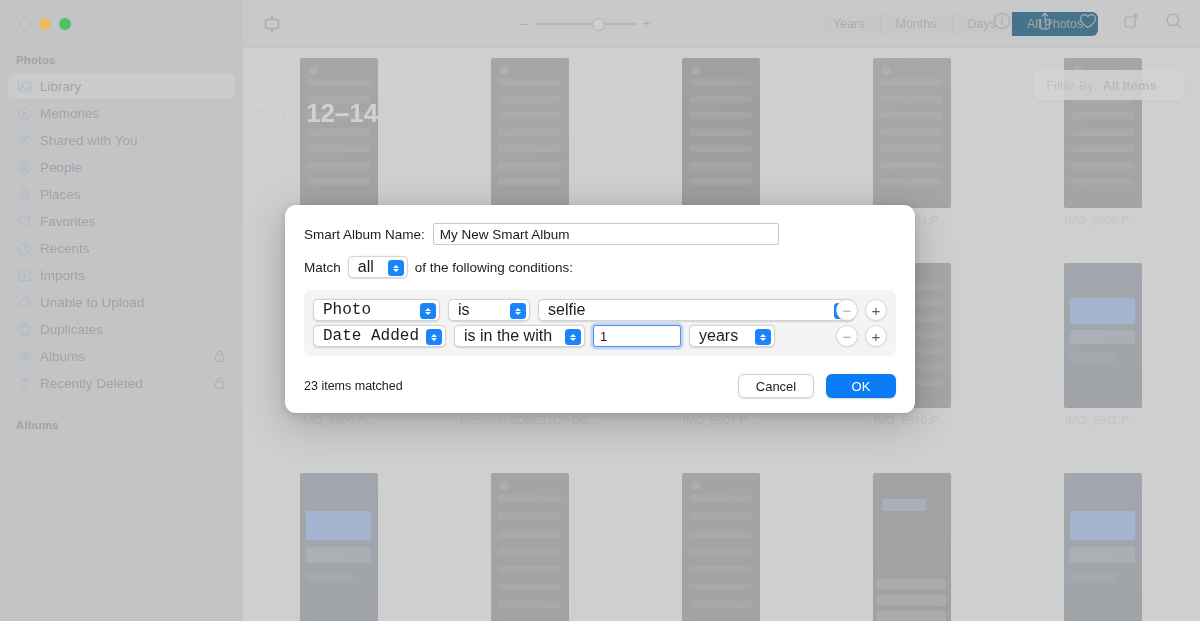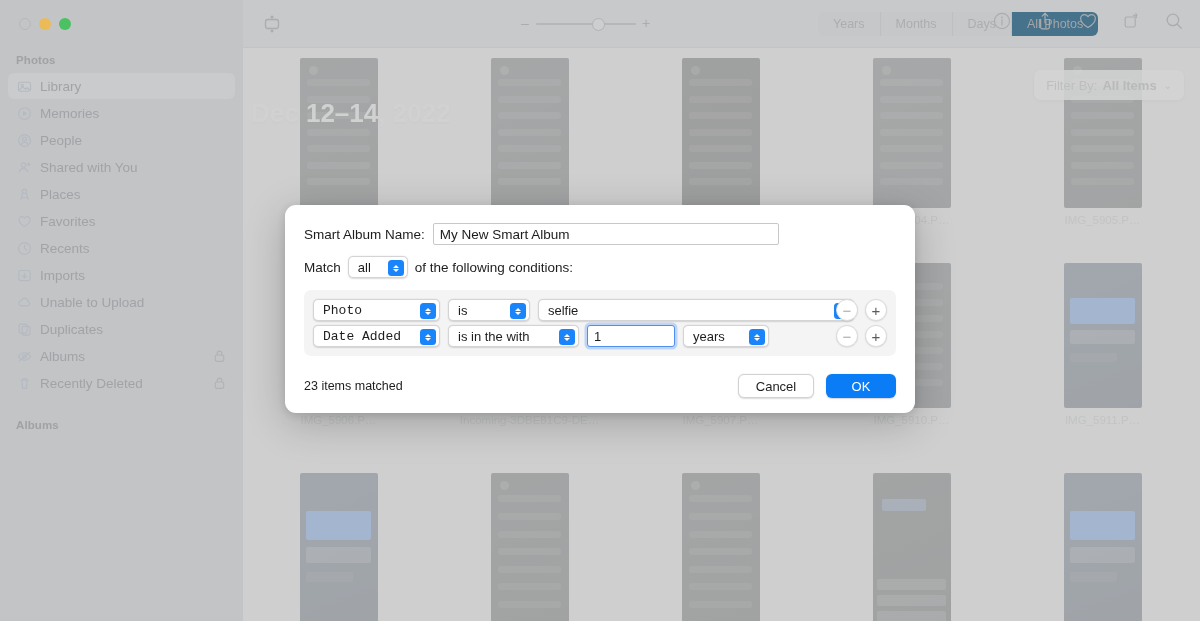--- a/index.html
+++ b/index.html
@@ -220,21 +220,21 @@
   }
   .select {
     position: relative;
     display: inline-flex; align-items: center;
     height: 22px;
     background: #fff;
     border: .5px solid #d4d4d4;
     border-radius: 5px;
     box-shadow: 0 .5px 1.5px rgba(0,0,0,.14);
     padding: 0 26px 0 9px;
-    font-size: 13px; color: #1d1d1f;
+    font-size: 16px; color: #1d1d1f;
     white-space: nowrap;
   }
   .select .stepper {
     position: absolute; right: 3px; top: 3px;
     width: 16px; height: 16px;
     border-radius: 3.5px;
     background: #1a85fb;
     display: flex; flex-direction: column;
     align-items: center; justify-content: center;
     gap: 1px;
@@ -522,36 +522,36 @@
             <svg viewBox="0 0 16 16" fill="none" stroke="currentColor" stroke-width="1.2">
               <circle cx="8" cy="8" r="6.2"></circle>
               <path d="M6.4 5.4 L11 8 L6.4 10.6 Z" fill="currentColor" stroke="none"></path>
             </svg>
           </span>
           <span>Memories</span>
         </div>
         <div class="side-item">
           <span class="side-ico">
             <svg viewBox="0 0 16 16" fill="none" stroke="currentColor" stroke-width="1.2">
+              <circle cx="7" cy="5.4" r="2.4"></circle>
+              <path d="M2.4 13 a4.7 4.7 0 0 1 9.2 0"></path>
+              <circle cx="12.6" cy="4.6" r="1.6" fill="currentColor" stroke="none"></circle>
+            </svg>
+          </span>
+          <span>Shared with You</span>
+        </div>
+        <div class="side-item">
+          <span class="side-ico">
+            <svg viewBox="0 0 16 16" fill="none" stroke="currentColor" stroke-width="1.2">
               <circle cx="8" cy="8" r="6.3"></circle>
               <circle cx="8" cy="6.3" r="2.1"></circle>
               <path d="M4.2 12.6 a4 4 0 0 1 7.6 0"></path>
             </svg>
           </span>
           <span>People</span>
-        </div>
-        <div class="side-item">
-          <span class="side-ico">
-            <svg viewBox="0 0 16 16" fill="none" stroke="currentColor" stroke-width="1.2">
-              <circle cx="7" cy="5.4" r="2.4"></circle>
-              <path d="M2.4 13 a4.7 4.7 0 0 1 9.2 0"></path>
-              <circle cx="12.6" cy="4.6" r="1.6" fill="currentColor" stroke="none"></circle>
-            </svg>
-          </span>
-          <span>Shared with You</span>
         </div>
         <div class="side-item">
           <span class="side-ico">
             <svg viewBox="0 0 16 16" fill="none" stroke="currentColor" stroke-width="1.2">
               <circle cx="8" cy="4.6" r="2.3"></circle>
               <path d="M6.1 6.6 L4 13.4 M9.9 6.6 L12 13.4 M4.6 11.4 h6.8"></path>
             </svg>
           </span>
           <span>Places</span>
         </div>

